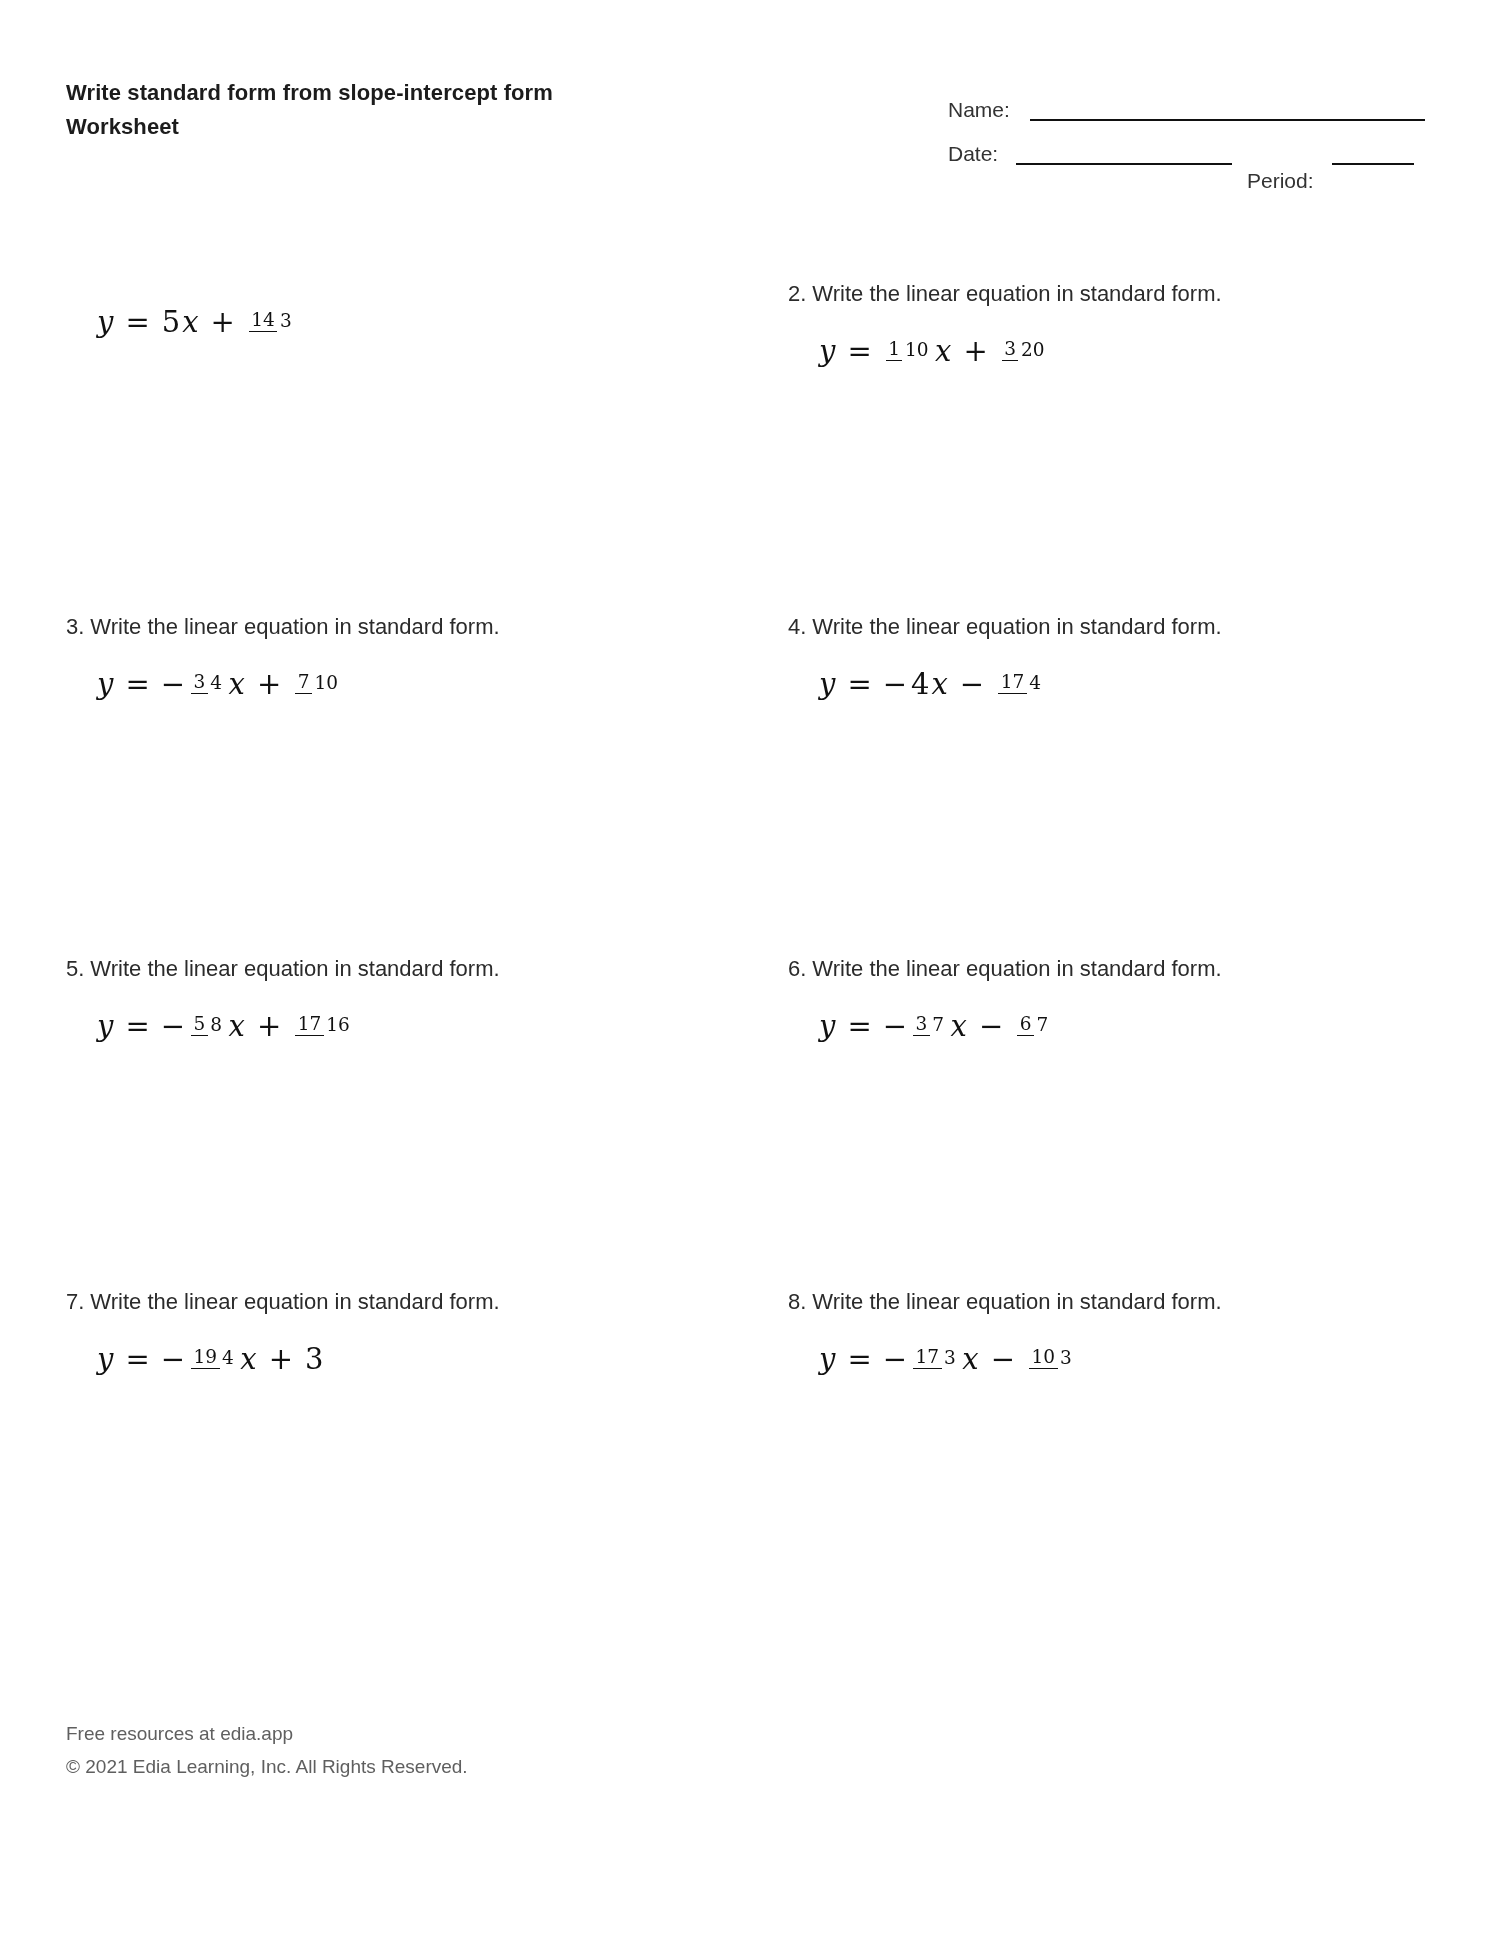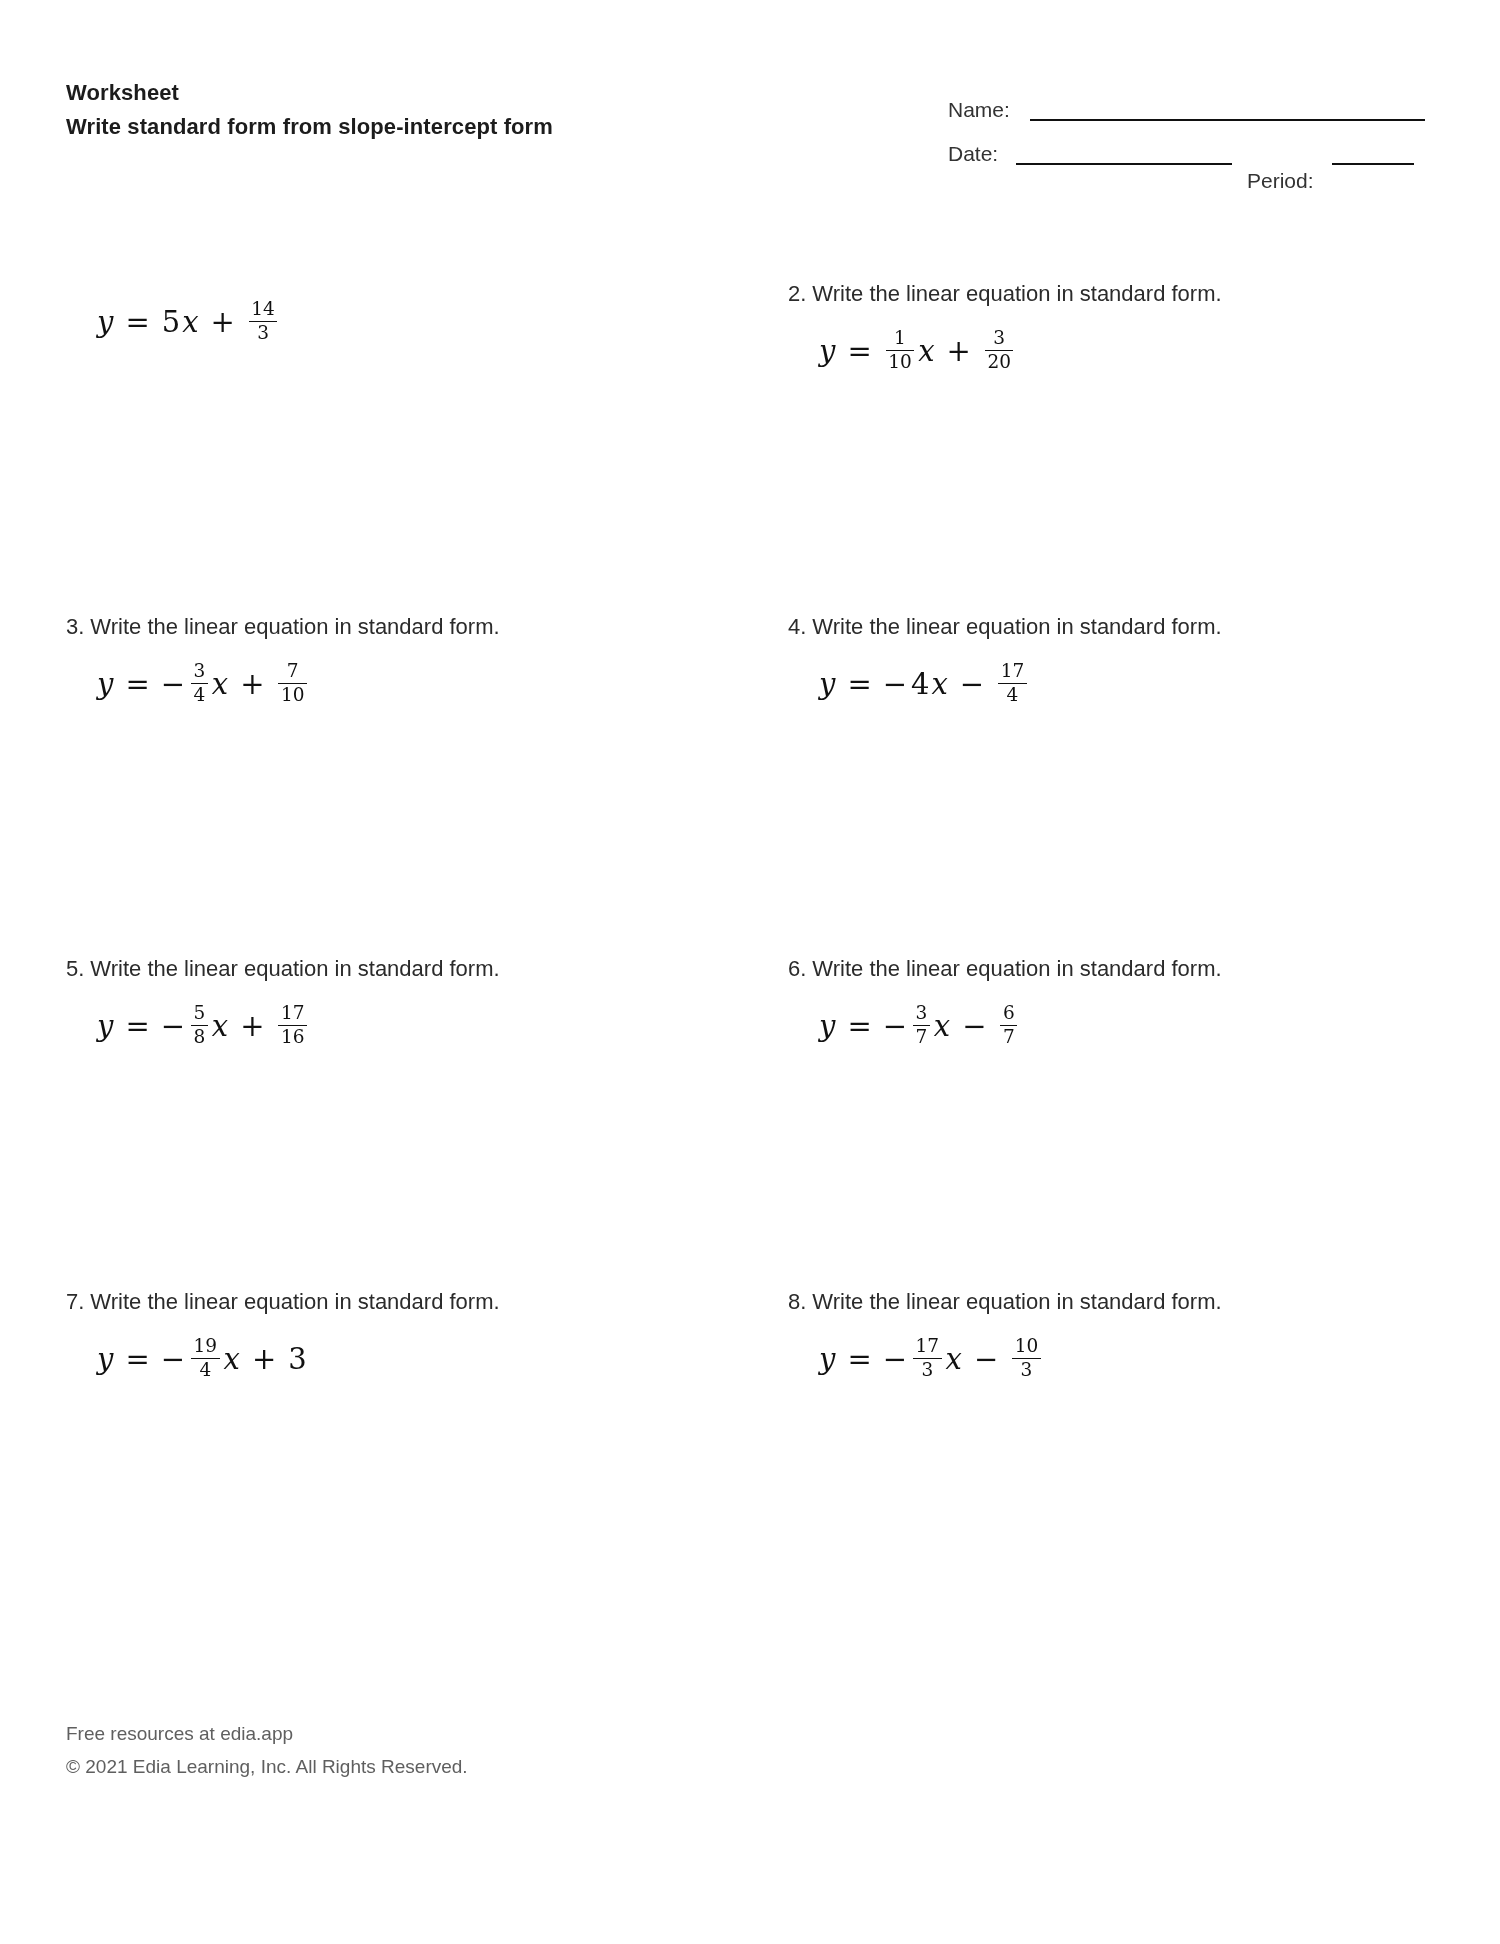--- a/index.html
+++ b/index.html
@@ -62,21 +62,20 @@
     font-size:29px;
     color:#111111;
     white-space:nowrap;
   }
   .equation .v{font-style:italic; padding:0 1px;}
   .equation .n{padding:0 1px;}
   .equation .op{margin:0 11px;}
   .equation .neg{margin-right:3px;}
   .frac{
     display:inline-flex;
-    flex-direction:column;
     align-items:stretch;
     text-align:center;
     font-size:18.5px;
     line-height:1.12;
     margin:4px 3px;
     transform:translateY(-1px);
   }
   .frac .fnum{border-bottom:1.7px solid #111111; padding:0 2.5px 1px 2.5px;}
   .frac .fden{padding:1px 2.5px 0 2.5px;}
   
@@ -87,22 +86,22 @@
     line-height:33px;
     color:#5f5f5f;
   }
 </style>
 </head>
 <body>
 
 <div class="page">
 
   <div class="title">
+    <div>Write standard form from slope-intercept form</div>
     <div>Worksheet</div>
-    <div>Write standard form from slope-intercept form</div>
   </div>
 
   <div class="field-label name-label">Name:</div>
   <div class="field-line name-line"></div>
 
   <div class="field-label date-label">Date:</div>
   <div class="field-line date-line"></div>
 
   <div class="field-label period-label">Period:</div>
   <div class="field-line period-line"></div>

